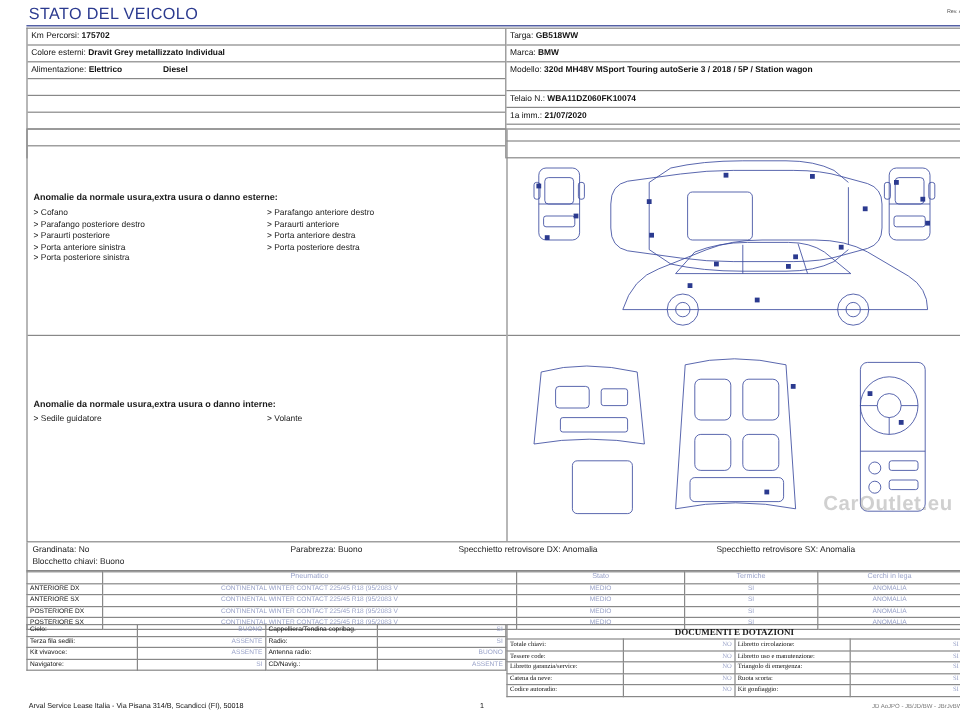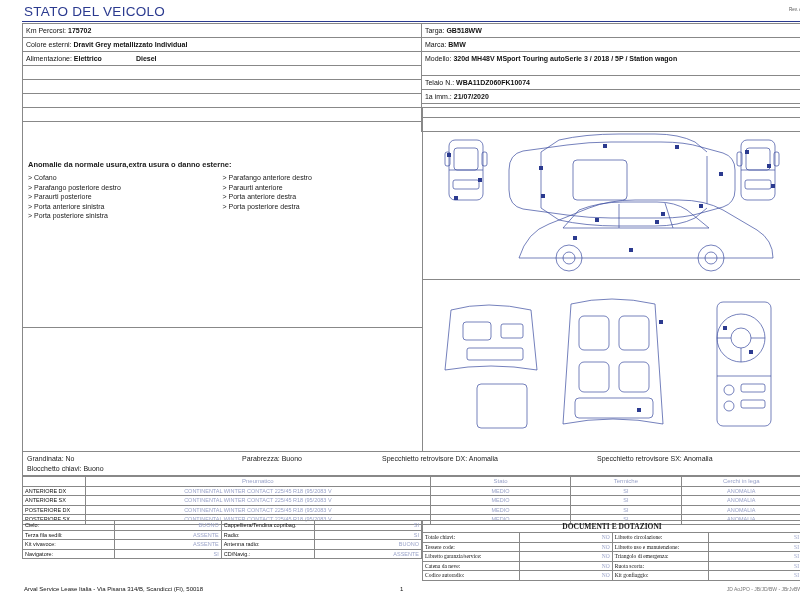--- a/index.html
+++ b/index.html
@@ -309,20 +309,31 @@
           </div>
           <div class="anom-col">
             <div class="anom-item">&gt; Parafango anteriore destro</div>
             <div class="anom-item">&gt; Paraurti anteriore</div>
             <div class="anom-item">&gt; Porta anteriore destra</div>
             <div class="anom-item">&gt; Porta posteriore destra</div>
           </div>
         </div>
       </div>
 
+      <div class="anom-sec int">
+        <div class="anom-head">Anomalie da normale usura,extra usura o danno interne:</div>
+        <div class="anom-cols">
+          <div class="anom-col">
+            <div class="anom-item">&gt; Sedile guidatore</div>
+          </div>
+          <div class="anom-col">
+            <div class="anom-item">&gt; Volante</div>
+          </div>
+        </div>
+      </div>
 
     </div>
 
     <div class="anom-right">
 
       <div class="img-pane ext">
         <svg width="378" height="171" viewBox="0 0 378 171">
           <g fill="none" stroke="#3a4a9f" stroke-width="0.7">
 
             <rect x="26" y="32" width="34" height="60" rx="6"></rect>
@@ -537,20 +548,21 @@
             <td class="bv">NO</td>
             <td class="bk">Kit gonfiaggio:</td>
             <td class="bv">SI</td>
           </tr>
         </tbody>
       </table>
     </div>
 
   </div>
 
+  <div class="watermark">CarOutlet.eu</div>
 
   <div class="footer">
     <span>Arval Service Lease Italia - Via Pisana 314/B, Scandicci (FI), 50018</span>
     <span class="pg">1</span>
     <span class="rt">JD AoJPO - JB/JD/BW - JBrJvBW</span>
   </div>
 
 </div>
 
 </body></html>

